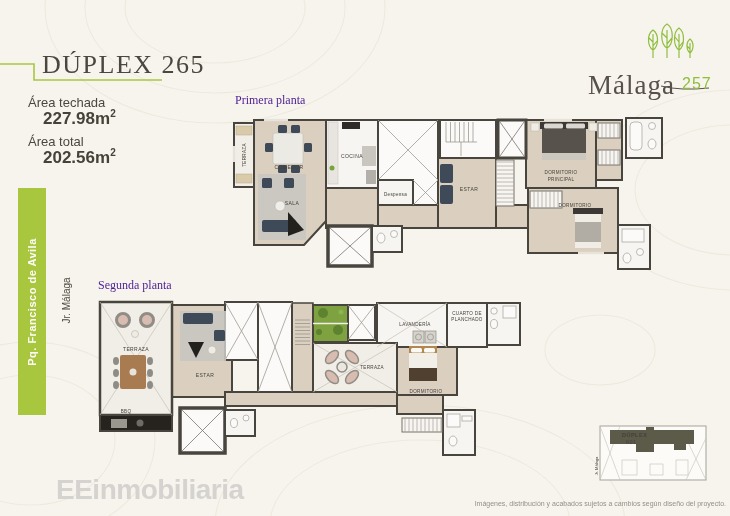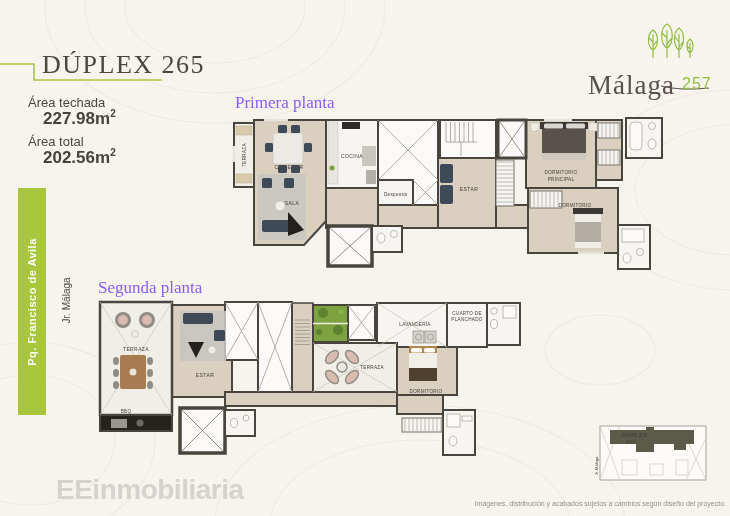--- a/index.html
+++ b/index.html
@@ -11,21 +11,21 @@
               letter-spacing:1.5px;color:#4b473f;}
   .area-label{left:28px;font-size:13px;color:#4b473f;}
   .area-value{left:43px;font-size:17px;font-weight:bold;color:#46423a;}
   .area-value sup{font-size:10px;}
   
   .brand{left:585px;top:22px;width:140px;height:70px;}
   .brand-name{position:absolute;left:3px;top:28px;font-family:Liberation Serif, serif;
               font-size:27px;color:#57514a;letter-spacing:1px;margin-top:20px;}
   .brand-num{position:absolute;left:97px;top:53px;font-size:16px;color:#8fbe3f;letter-spacing:1px;}
   
-  .floor-title{font-family:"Liberation Serif",serif;font-size:17px;color:#8b5cf6;}
+  .floor-title{font-family:"Liberation Serif",serif;font-size:12px;color:#4c1d95;}
   
   .vwrap{display:flex;align-items:center;justify-content:center;}
   .vwrap span{transform:rotate(-90deg);white-space:nowrap;}
   .green-bar{left:18px;top:188px;width:28px;height:227px;background:#a9c63f;}
   .green-bar span{color:#fdfdf8;font-size:11px;font-weight:bold;letter-spacing:.5px;}
   .street-label{left:48px;top:268px;width:36px;height:64px;}
   .street-label span{font-size:10px;color:#4b473f;}
   
   .realtor-logo{left:20px;top:474px;font-size:28px;letter-spacing:-.5px;color:#d4d3d0;font-weight:bold;margin-left:36px;}
   .realtor-logo .rest{font-weight:bold;}

